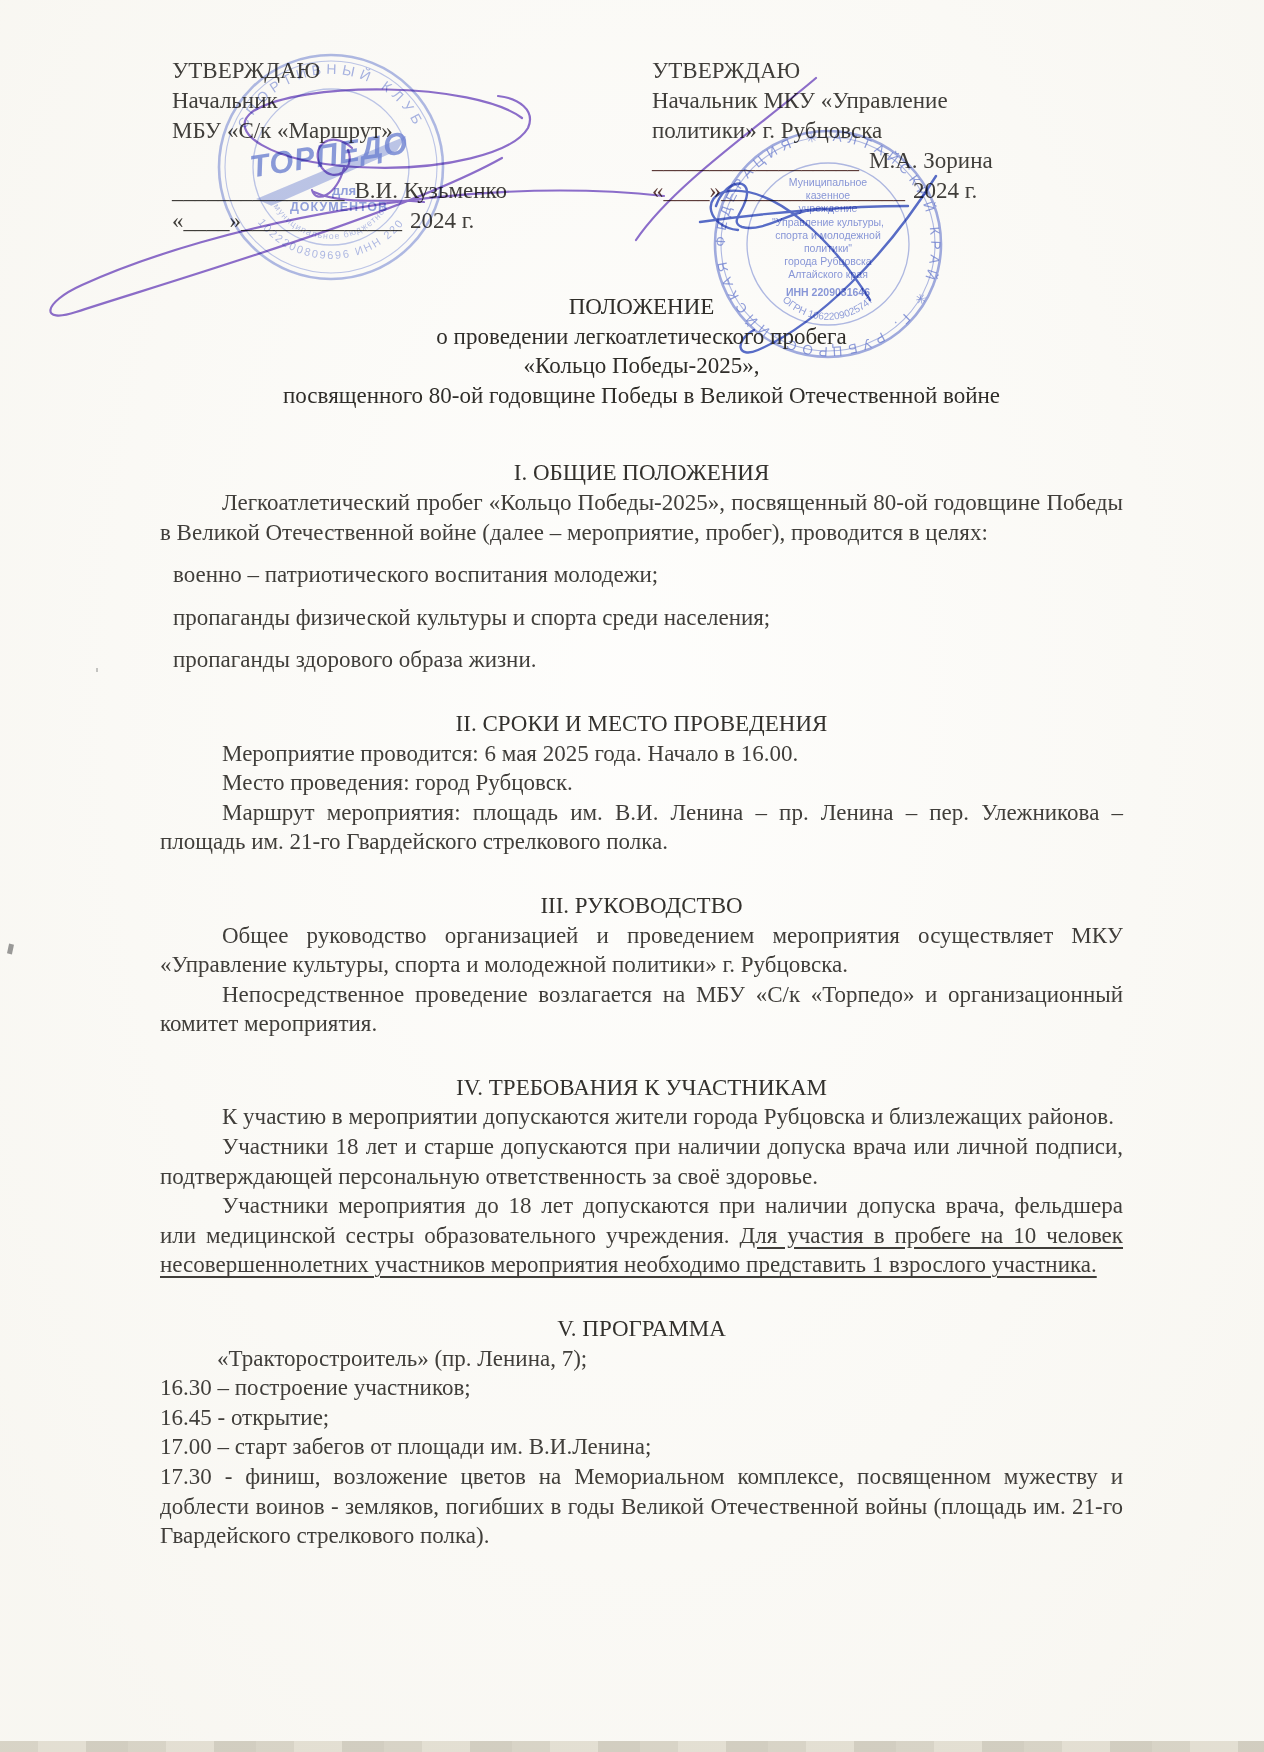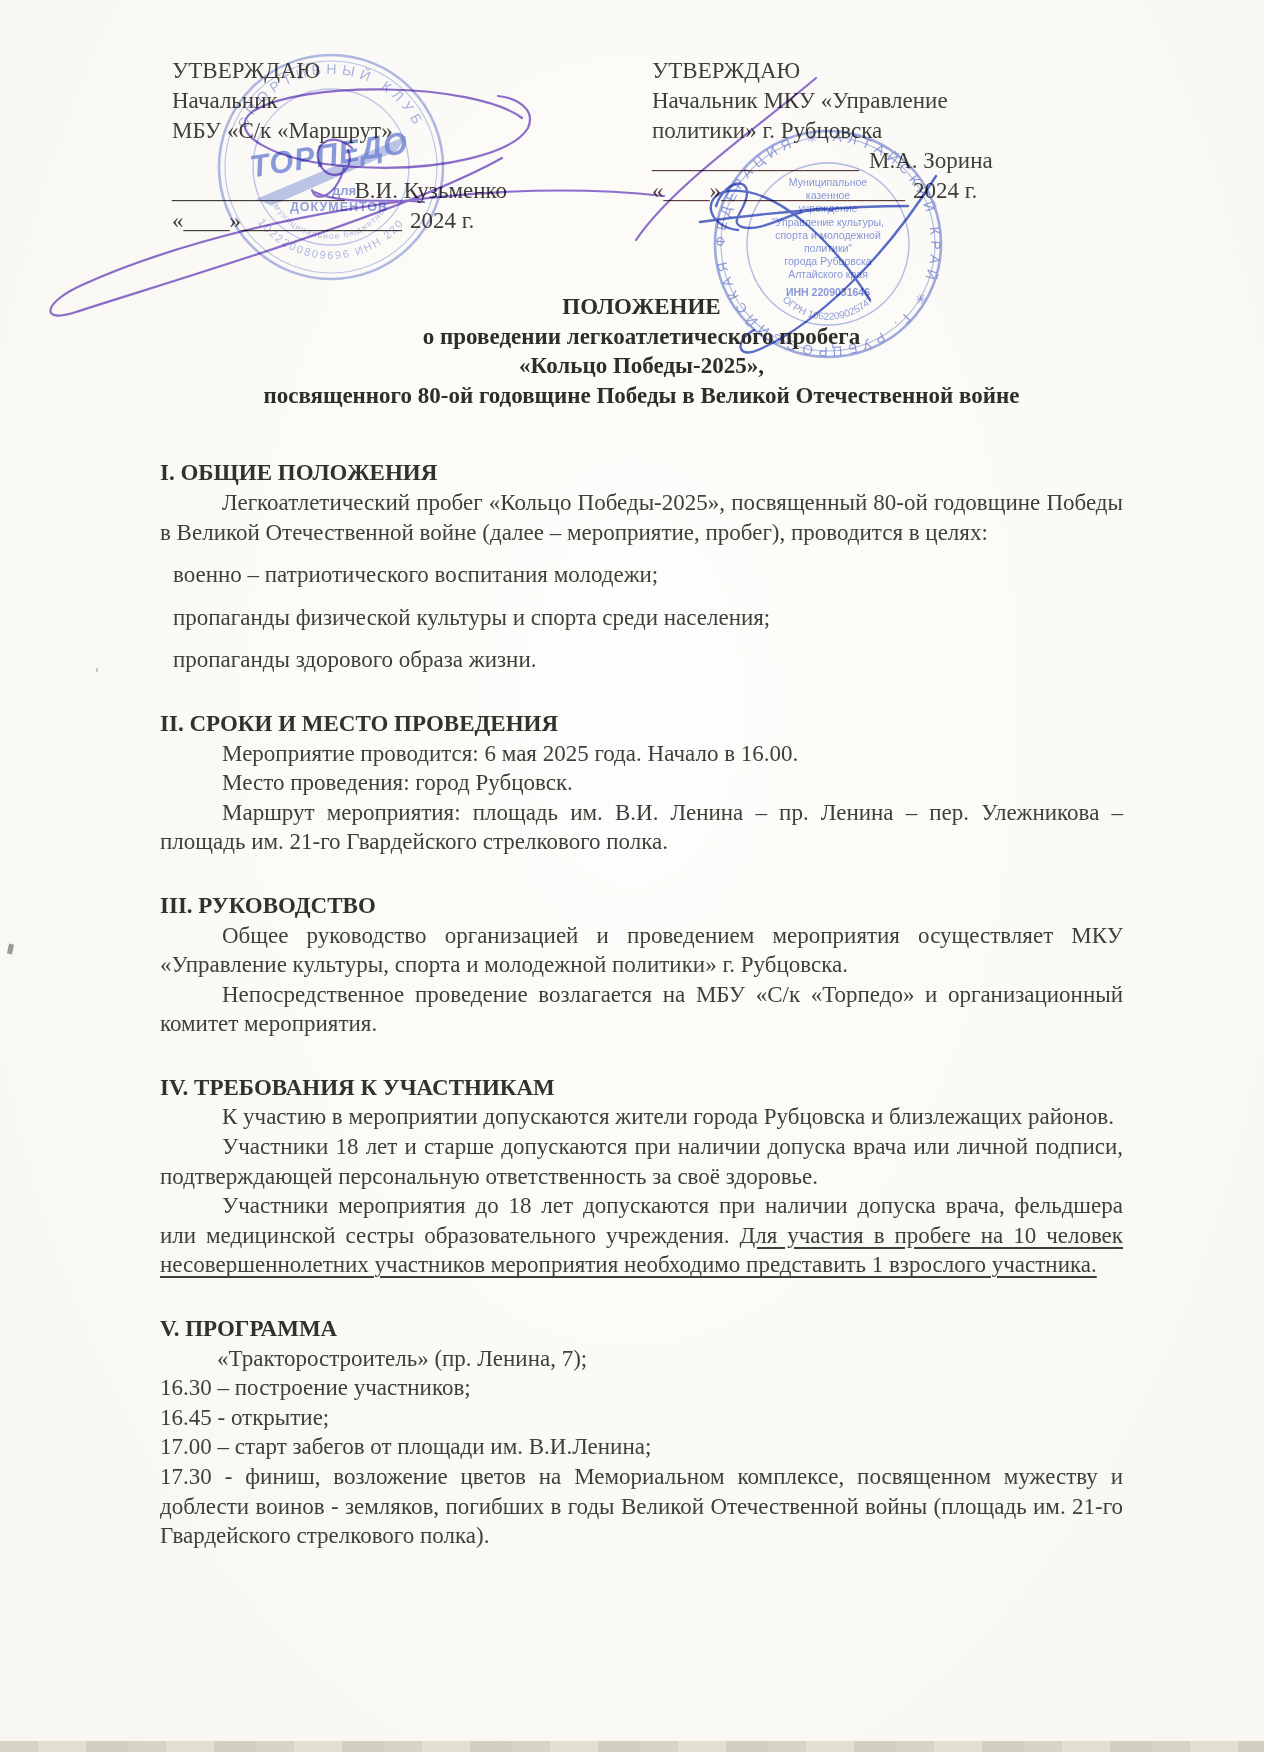--- a/index.html
+++ b/index.html
@@ -16,22 +16,22 @@
   .approve { position:absolute; top:56px; }
   .approve.left  { left:172px; width:440px; }
   .approve.right { left:652px; width:460px; }
   .approve div { height:30px; }
   .sign-row .name { margin-left:10px; }
   .date-row .year { margin-left:8px; }
   .maroon { color:#5e3d3a; }
 
   
   .body-content { position:absolute; left:160px; top:292px; width:963px; }
-  .tline { text-align:center; font-weight:bold; color:#2f2d29; }
-  .sec-heading { font-weight:bold; color:#33312d; margin:34px 0 0 0; }
+  .tline { text-align:center; font-weight:normal; color:#2f2d29; }
+  .sec-heading { text-align:center; font-weight:normal; color:#33312d; margin:34px 0 0 0; }
   .sec-heading.first { margin-top:48px; }
   .para { margin:0; text-indent:62px; text-align:justify;font-family:Liberation Serif, serif; }
   .flush { margin:13px; text-indent:0; }
   .prog-line { margin:0; text-align:justify; }
   .prog-indent { margin-left:57px; }
   .u { text-decoration:underline; text-underline-offset:4px; }
 
   
   .stamp { position:absolute; mix-blend-mode:multiply; opacity:.88; }
   .stamp-left  { left:212px; top:48px; }

